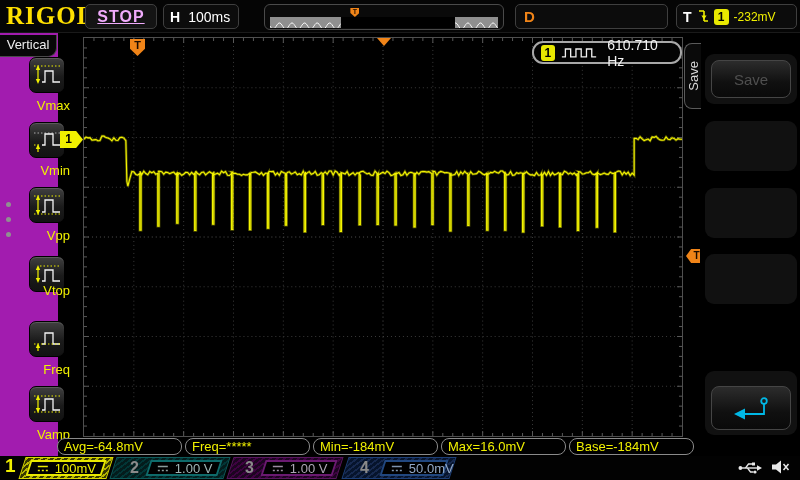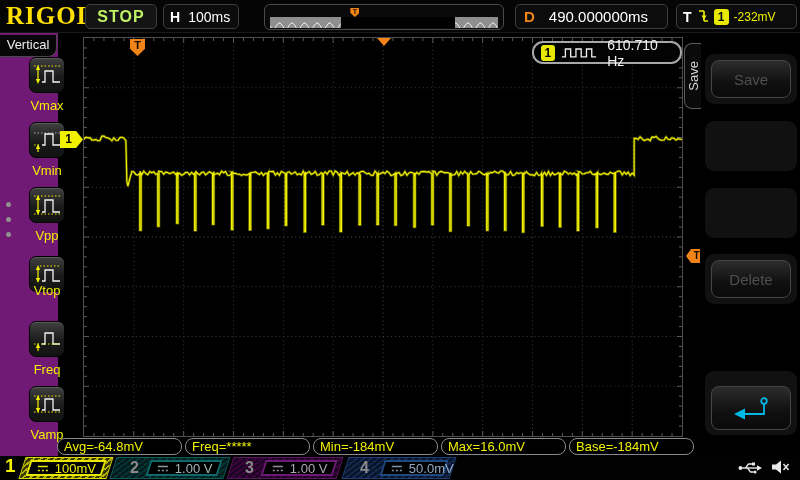--- a/index.html
+++ b/index.html
@@ -7,50 +7,50 @@
     font-family:"Liberation Sans", sans-serif; position:relative; }
   .abs { position:absolute; }
 
   
   #topbar { left:0; top:0; width:800px; height:33px; background:#050505; border-bottom:1px solid #1a1a1a; }
   #logo { left:6px; top:2px; font-family:"Liberation Serif",serif; font-weight:bold;
     font-size:25px; color:#ffe000; letter-spacing:1px; }
   .tb-box { top:4px; height:25px; background:#0c0c0c; border:1px solid #3f3f3f;
     border-radius:5px; display:flex; align-items:center; color:#fff; }
   #stop-btn { left:85px; width:72px; justify-content:center; background:#141414;
-    color:#bef264; font-weight:bold; font-size:16px; letter-spacing:1px; }
+    color:#f0abfc; font-weight:bold; font-size:16px; letter-spacing:1px;text-decoration:underline; }
   #h-box { left:163px; width:76px; padding:0 6px; gap:8px; font-size:14px; }
   #h-box .hlbl { font-weight:bold; }
   #sample-info { left:208px; top:3px; width:60px; color:#e8e8e8; font-size:11px; line-height:13px; }
   #preview { left:264px; top:4px; width:240px; height:26px; background:#0a0a0a;
     border:1px solid #4a4a4a; border-radius:6px; }
   #preview-bar { left:5px; top:12px; width:228px; height:11px; background:#8f8f8f; overflow:hidden; }
   #preview-window { top:0; height:11px; background:#000; }
   #preview-wave { left:0; top:0; }
   #preview-tflag { top:3px; width:9px; height:9px; background:#f08418;
     clip-path:polygon(0 0,100% 0,100% 55%,50% 100%,0 55%);
     color:#241000; font-size:7px; font-weight:bold; text-align:center; line-height:7px; }
   #d-box { left:515px; width:153px; padding:0 8px; gap:14px; font-size:15px; }
   #d-box .dlbl { color:#f08418; font-weight:bold; }
   #t-box { left:676px; width:121px; padding:0 6px; gap:5px; font-size:14px; }
   #t-box .tlbl { font-weight:bold; color:#fff; }
   .ch-badge { width:15px; height:16px; background:#e8e800; border-radius:3px; color:#000;
     font-size:12px; font-weight:bold; display:flex; align-items:center; justify-content:center; }
   #t-level-val { color:#f0f000; font-size:12px; }
 
   
-  #left-panel { left:0; top:33px; width:58px; height:423px; background:#701a75; }
+  #left-panel { left:0; top:33px; width:58px; height:423px; background:#a21caf; }
   #left-title { left:0; top:2px; width:57px; height:22px; color:#f0f0f0; font-size:13px;
     text-align:center; line-height:20px; border-bottom:1px solid #4a4a4a;
     border-right:1px solid #4a4a4a; border-radius:0 0 9px 0; background:#070707; }
   .pagedot { left:6px; width:5px; height:5px; border-radius:50%; background:#909090; }
   .meas-item { left:29px; width:36px; height:36px; border-radius:7px;
     background:linear-gradient(#404040,#1b1b1b 55%,#121212); border:1px solid #000;
     box-shadow:inset 0 1px 0 #5a5a5a; display:flex; align-items:center; justify-content:center; }
-  .meas-label { left:24px; width:46px; text-align:center; color:#f0f000; font-size:13px; }
+  .meas-label { left:24px; width:46px; text-align:right; color:#f0f000; font-size:13px; }
 
   
   #grid { left:83px; top:37px; width:600px; height:400px; background:#000; border:1px solid #4f4f4f; }
   #grid svg { position:absolute; left:0; top:0; }
   #ch1-marker { left:60px; top:131px; width:23px; height:17px; background:#f0f000;
     clip-path:polygon(0 0,70% 0,100% 50%,70% 100%,0 100%); color:#000; font-weight:bold;
     font-size:12px; line-height:17px; text-align:center; padding-right:6px; }
   #trig-flag { left:130px; top:39px; width:15px; height:17px; background:#f08418;
     clip-path:polygon(0 0,100% 0,100% 58%,50% 100%,0 58%); color:#1c0c00; font-weight:bold;
     font-size:11px; text-align:center; line-height:12px; }
@@ -127,21 +127,20 @@
     <div id="preview-bar" class="abs">
       <div id="preview-window" class="abs" style="left: 70.68px; width: 114px;"></div>
       <svg id="preview-wave" width="228" height="11">
         <path id="preview-path" fill="none" stroke="#f5f5f5" stroke-width="1" d="M0,6 L1,7.49 L2,8.61 L3,9.09 L4,8.82 L5,7.86 L6,6.44 L7,4.91 L8,3.65 L9,2.97 L10,3.03 L11,3.81 L12,5.13 L13,6.67 L14,8.04 L15,8.91 L16,9.07 L17,8.48 L18,7.28 L19,5.77 L20,4.31 L21,3.27 L22,2.90 L23,3.29 L24,4.34 L25,5.79 L26,7.30 L27,8.49 L28,9.07 L29,8.90 L30,8.02 L31,6.64 L32,5.11 L33,3.79 L34,3.02 L35,2.98 L36,3.67 L37,4.94 L38,6.46 L39,7.88 L40,8.83 L41,9.09 L42,8.59 L43,7.46 L44,5.97 L45,4.49 L46,3.38 L47,2.91 L48,3.19 L49,4.17 L50,5.59 L51,7.11 L52,8.36 L53,9.04 L54,8.96 L55,8.17 L56,6.84 L57,5.31 L58,3.94 L59,3.08 L60,2.94 L61,3.54 L62,4.75 L63,6.26 L64,7.71 L65,8.74 L66,9.10 L67,8.70 L68,7.64 L69,6.18 L70,4.67 L71,3.49 L72,2.93 L73,3.11 L74,4.01 L75,5.39 L76,6.92 L77,8.23 L78,8.99 L79,9.02 L80,8.31 L81,7.04 L82,5.51 L83,4.10 L84,3.16 L85,2.91 L86,3.42 L87,4.56 L88,6.05 L89,7.53 L90,8.64 L91,9.10 L92,8.80 L93,7.81 L94,6.38 L95,4.86 L96,3.62 L97,2.96 L98,3.04 L99,3.85 L100,5.19 L101,6.72 L102,8.08 L103,8.93 L104,9.06 L105,8.44 L106,7.23 L107,5.71 L108,4.27 L109,3.25 L110,2.90 L111,3.31 L112,4.38 L113,5.85 L114,7.35 L115,8.52 L116,9.08 L117,8.88 L118,7.97 L119,6.59 L120,5.06 L121,3.76 L122,3.01 L123,2.99 L124,3.71 L125,4.99 L126,6.52 L127,7.92 L128,8.85 L129,9.09 L130,8.56 L131,7.41 L132,5.92 L133,4.44 L134,3.35 L135,2.90 L136,3.22 L137,4.21 L138,5.64 L139,7.16 L140,8.40 L141,9.05 L142,8.95 L143,8.13 L144,6.79 L145,5.25 L146,3.90 L147,3.06 L148,2.95 L149,3.58 L150,4.80 L151,6.31 L152,7.75 L153,8.77 L154,9.10 L155,8.67 L156,7.59 L157,6.12 L158,4.62 L159,3.46 L160,2.92 L161,3.13 L162,4.05 L163,5.44 L164,6.97 L165,8.26 L166,9.00 L167,9.01 L168,8.27 L169,6.98 L170,5.45 L171,4.06 L172,3.14 L173,2.92 L174,3.45 L175,4.61 L176,6.11 L177,7.58 L178,8.67 L179,9.10 L180,8.77 L181,7.77 L182,6.33 L183,4.81 L184,3.58 L185,2.95 L186,3.06 L187,3.89 L188,5.24 L189,6.77 L190,8.12 L191,8.94 L192,9.05 L193,8.41 L194,7.18 L195,5.66 L196,4.22 L197,3.22 L198,2.90 L199,3.34 L200,4.43 L201,5.90 L202,7.40 L203,8.56 L204,9.08 L205,8.86 L206,7.93 L207,6.53 L208,5.00 L209,3.72 L210,2.99 L211,3.00 L212,3.75 L213,5.04 L214,6.57 L215,7.96 L216,8.87 L217,9.08 L218,8.53 L219,7.36 L220,5.86 L221,4.39 L222,3.32 L223,2.90 L224,3.24 L225,4.26 L226,5.70 L227,7.21 L228,8.43"></path>
       </svg>
     </div>
     <div id="preview-tflag" class="abs" style="left: 85.36px;">T</div>
   </div>
   <div id="d-box" class="abs tb-box">
     <span class="dlbl">D</span>
-    <span>490.000000ms</span>
   </div>
   <div id="t-box" class="abs tb-box">
     <span class="tlbl">T</span>
     <svg width="12" height="17" viewBox="0 0 12 17">
       <path d="M2 3 H7 M7 3 V13 M7 13 H11" fill="none" stroke="#f0f000" stroke-width="1.6"></path>
       <path d="M4.4 7.5 H9.6 L7 11.5 Z" fill="#f0f000"></path>
     </svg>
     <span class="ch-badge">1</span>
     <span id="t-level-val">-232mV</span>
   </div>
@@ -239,21 +238,20 @@
 
 <div id="right-panel" class="abs">
   <div id="save-tab" class="abs">
     <span>Save</span>
   </div>
   <div class="abs key-zone" style="top:21px"></div>
   <div class="abs menu-btn disabled" style="top:27px">Save</div>
   <div class="abs key-zone" style="top:88px"></div>
   <div class="abs key-zone" style="top:155px"></div>
   <div class="abs key-zone" style="top:221px"></div>
-  <div class="abs menu-btn disabled" style="top:227px">Delete</div>
   <div class="abs key-zone" style="top:338px; height:64px"></div>
   <div class="abs menu-btn" style="top:353px; height:44px">
     <svg width="40" height="27" viewBox="0 0 40 27">
       <circle cx="33" cy="6" r="2.8" fill="none" stroke="#00b8e6" stroke-width="1.8"></circle>
       <path d="M33 9 V19 H13" fill="none" stroke="#00b8e6" stroke-width="1.8"></path>
       <path d="M14 13.5 V24.5 L3 19 Z" fill="#00b8e6"></path>
     </svg>
   </div>
 </div>
 

